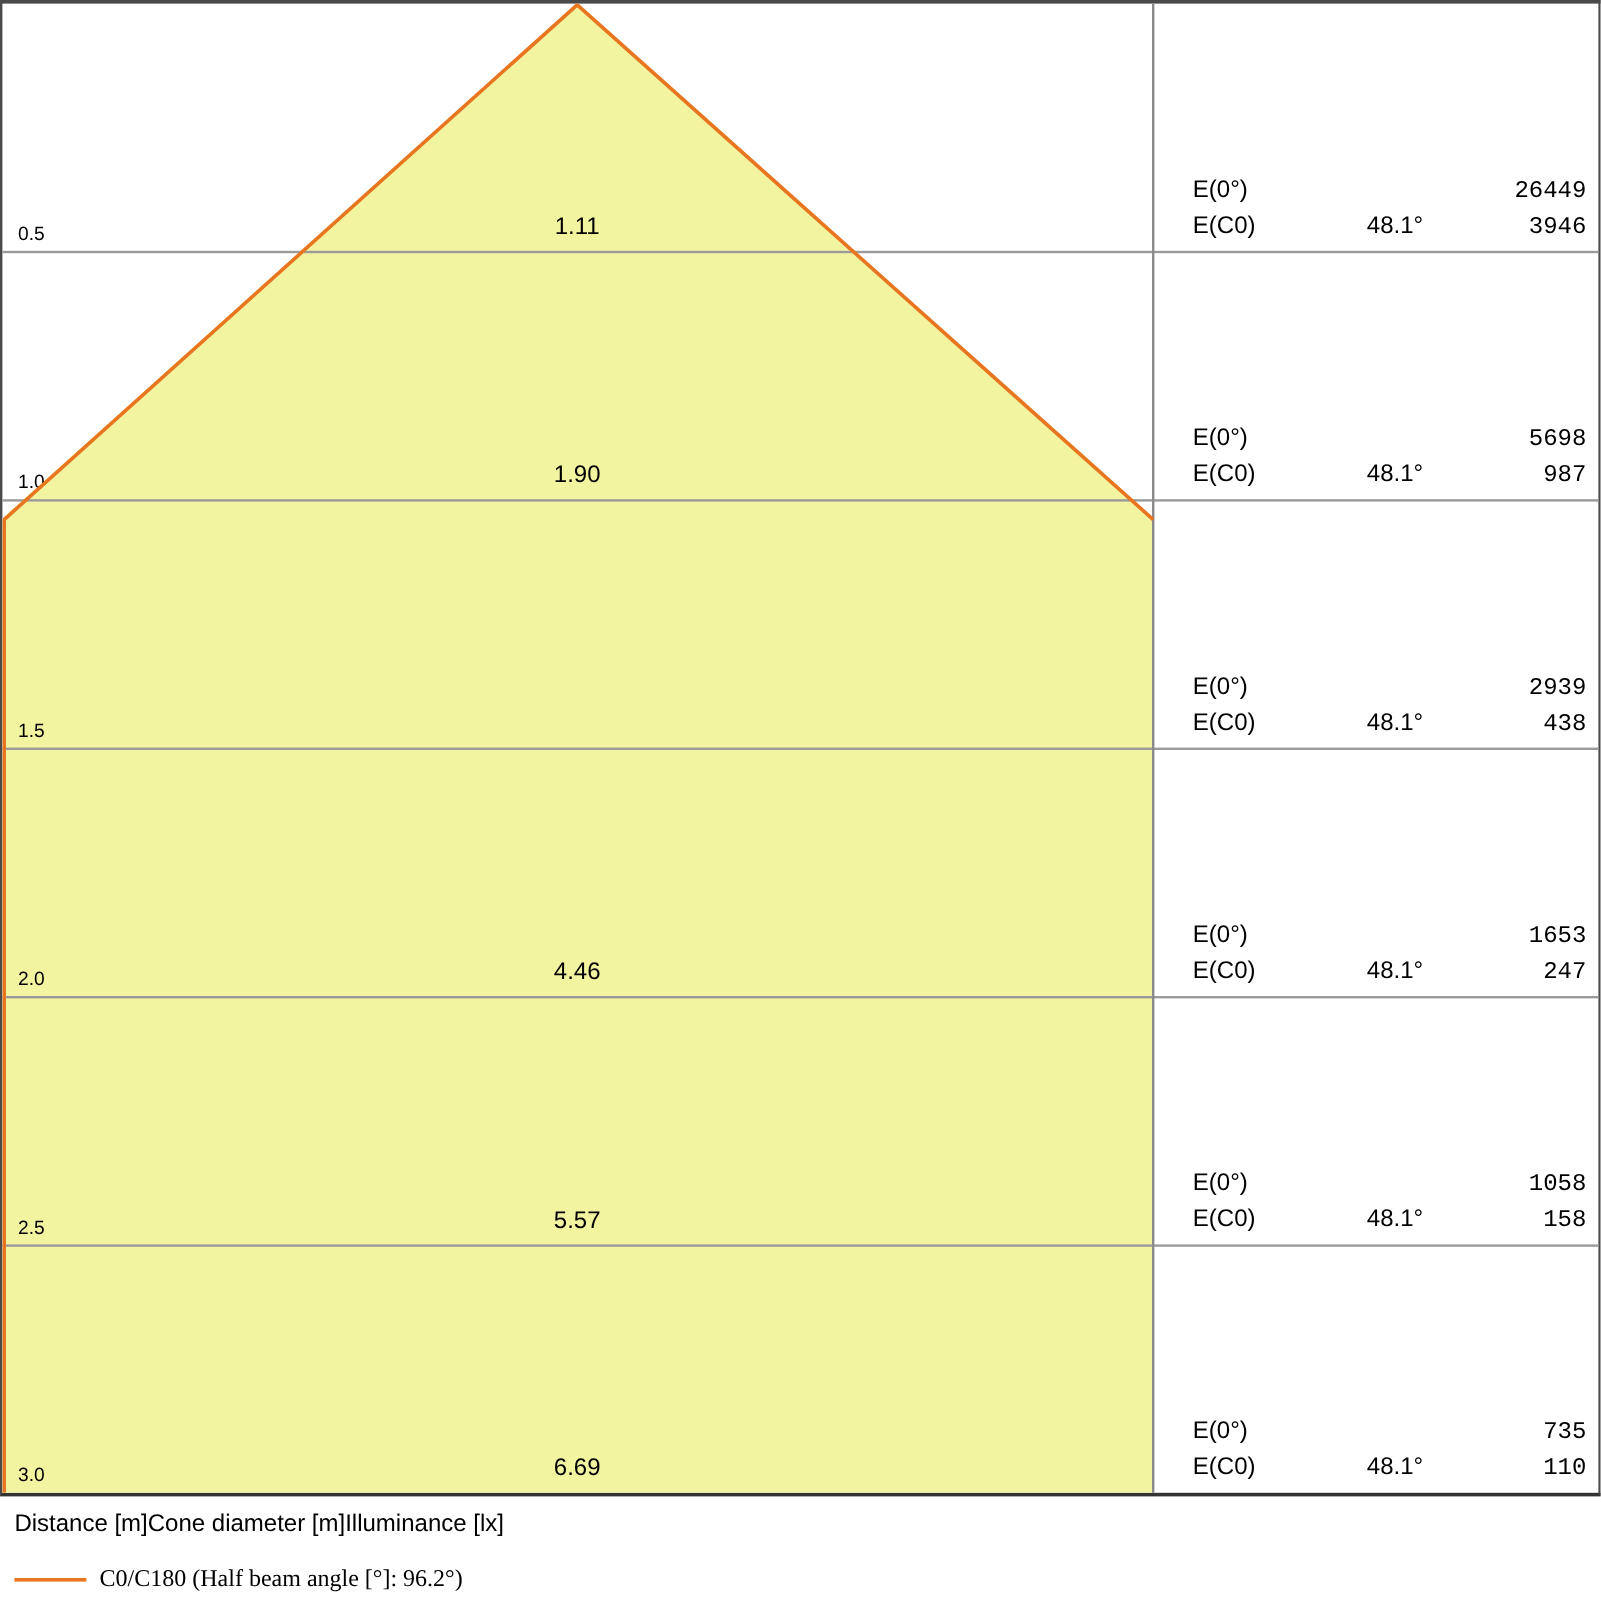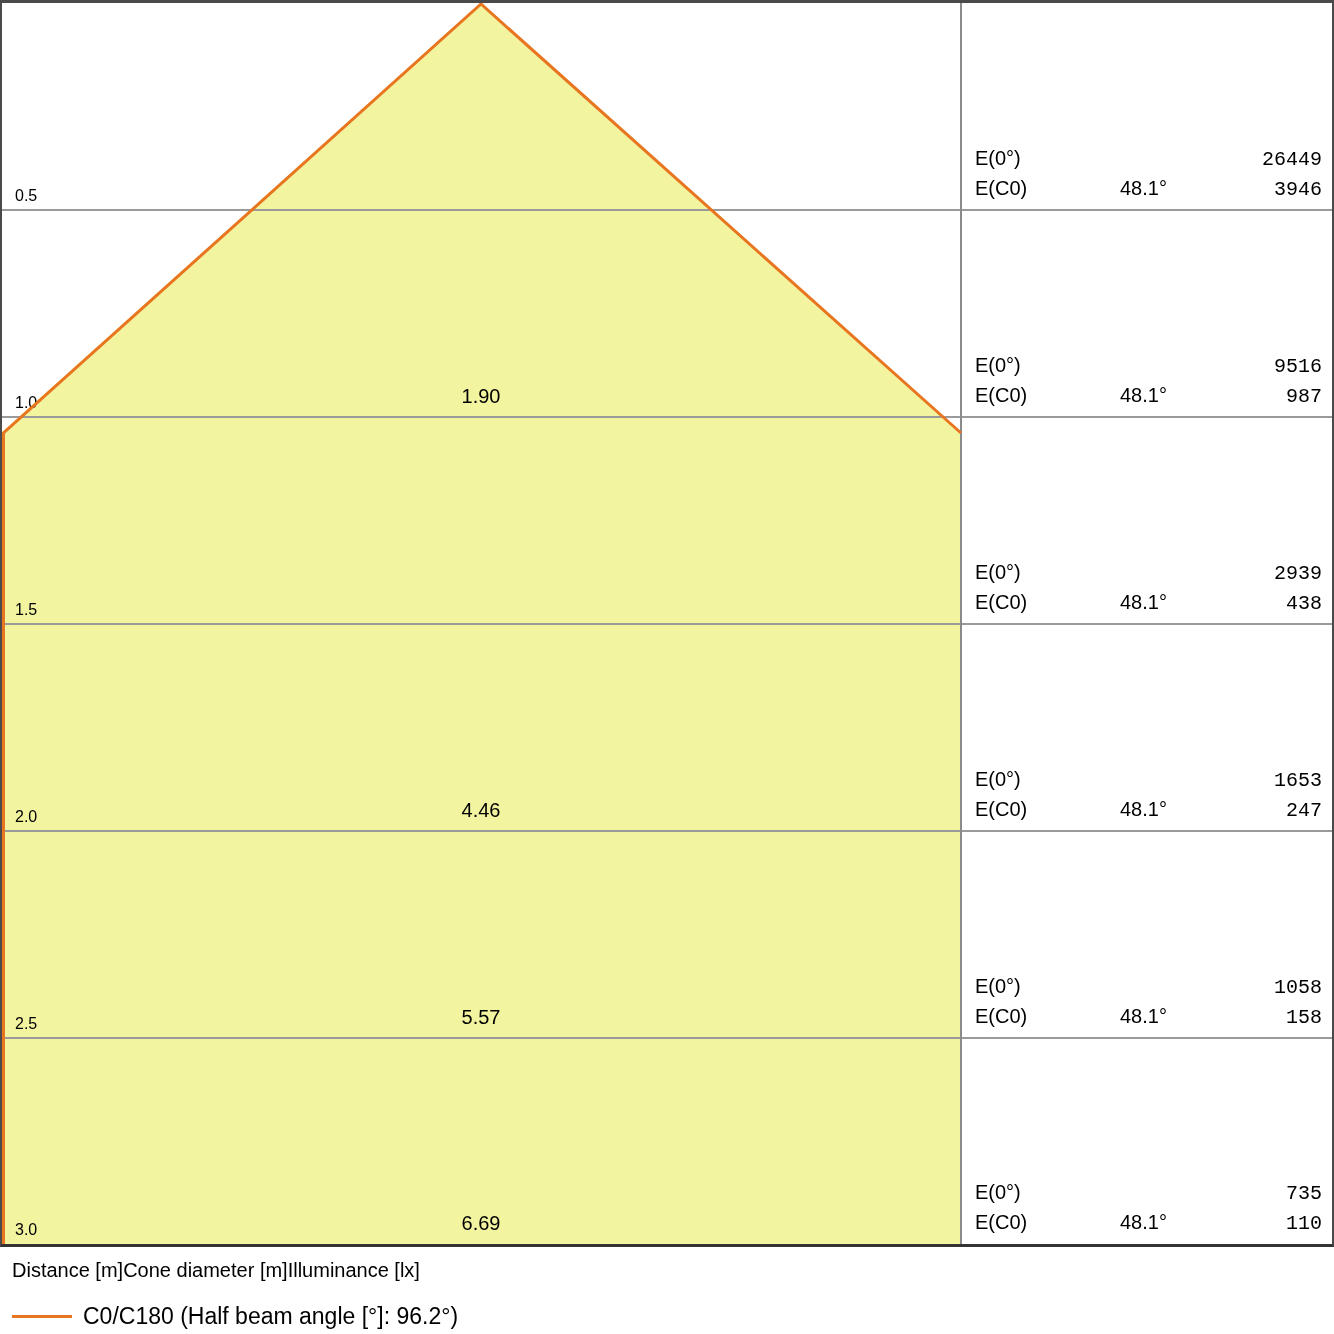--- a/index.html
+++ b/index.html
@@ -16,29 +16,29 @@
   svg.cone-outline{z-index:4;}
 
   .gridline{position:absolute;left:0;width:100%;height:2px;background:#9a9a9a;z-index:1;}
   .divider{position:absolute;top:0;left:958px;width:2px;height:100%;background:#8a8a8a;z-index:2;}
 
   .row{position:absolute;left:0;width:100%;height:207px;z-index:3;}
   .dist-label{position:absolute;left:13px;bottom:3px;font-size:16px;line-height:22px;}
   .diam-label{position:absolute;left:0;width:958px;bottom:10px;text-align:center;
               font-size:20px;line-height:22px;}
   .cell{position:absolute;left:973px;right:10px;bottom:6px;font-size:20px;line-height:28px;}
-  .cell .tline{display:flex;align-items:baseline;}
+  .cell .tline{display:flex;align-items:baseline;margin-left:19px;}
   .cell .lab{flex:0 0 145px;}
   .cell .sp{flex:1 1 auto;}
   .cell .val{text-align:right;font-family:Liberation Mono, monospace;}
 
   .footer1{position:absolute;left:12px;top:1258px;font-size:20px;line-height:24px;}
   .footer2{position:absolute;left:12px;top:1304px;display:flex;align-items:center;}
   .legend-swatch{width:60px;height:3px;background:#e8751f;margin-right:11px;flex:0 0 auto;}
-  .footer2 .ltext{font-size:23px;line-height:24px;}
+  .footer2 .ltext{font-size:20px;line-height:24px;font-family:Liberation Serif, serif;}
 </style>
 </head>
 <body>
 
 <div class="stage">
 
   <div class="frame">
     <div class="frame-inner">
 
       <svg class="cone-fill" width="958" height="1241" viewBox="0 0 958 1241">
@@ -48,20 +48,21 @@
       <div class="gridline" style="top:206px"></div>
       <div class="gridline" style="top:413px"></div>
       <div class="gridline" style="top:620px"></div>
       <div class="gridline" style="top:827px"></div>
       <div class="gridline" style="top:1034px"></div>
 
       <div class="divider"></div>
 
       <div class="row" style="top:0">
         <span class="dist-label">0.5</span>
+        <span class="diam-label">1.11</span>
         <div class="cell">
           <div class="tline">
               <span class="lab">E(0°)</span>
               <span class="sp"></span>
               <span class="val">26449</span>
             </div>
           <div class="tline">
               <span class="lab">E(C0)</span>
               <span>48.1°</span>
               <span class="sp"></span>
@@ -70,21 +71,21 @@
         </div>
       </div>
 
       <div class="row" style="top:207px">
         <span class="dist-label">1.0</span>
         <span class="diam-label">1.90</span>
         <div class="cell">
           <div class="tline">
               <span class="lab">E(0°)</span>
               <span class="sp"></span>
-              <span class="val">9516</span>
+              <span class="val">5698</span>
             </div>
           <div class="tline">
               <span class="lab">E(C0)</span>
               <span>48.1°</span>
               <span class="sp"></span>
               <span class="val">987</span>
             </div>
         </div>
       </div>
 

